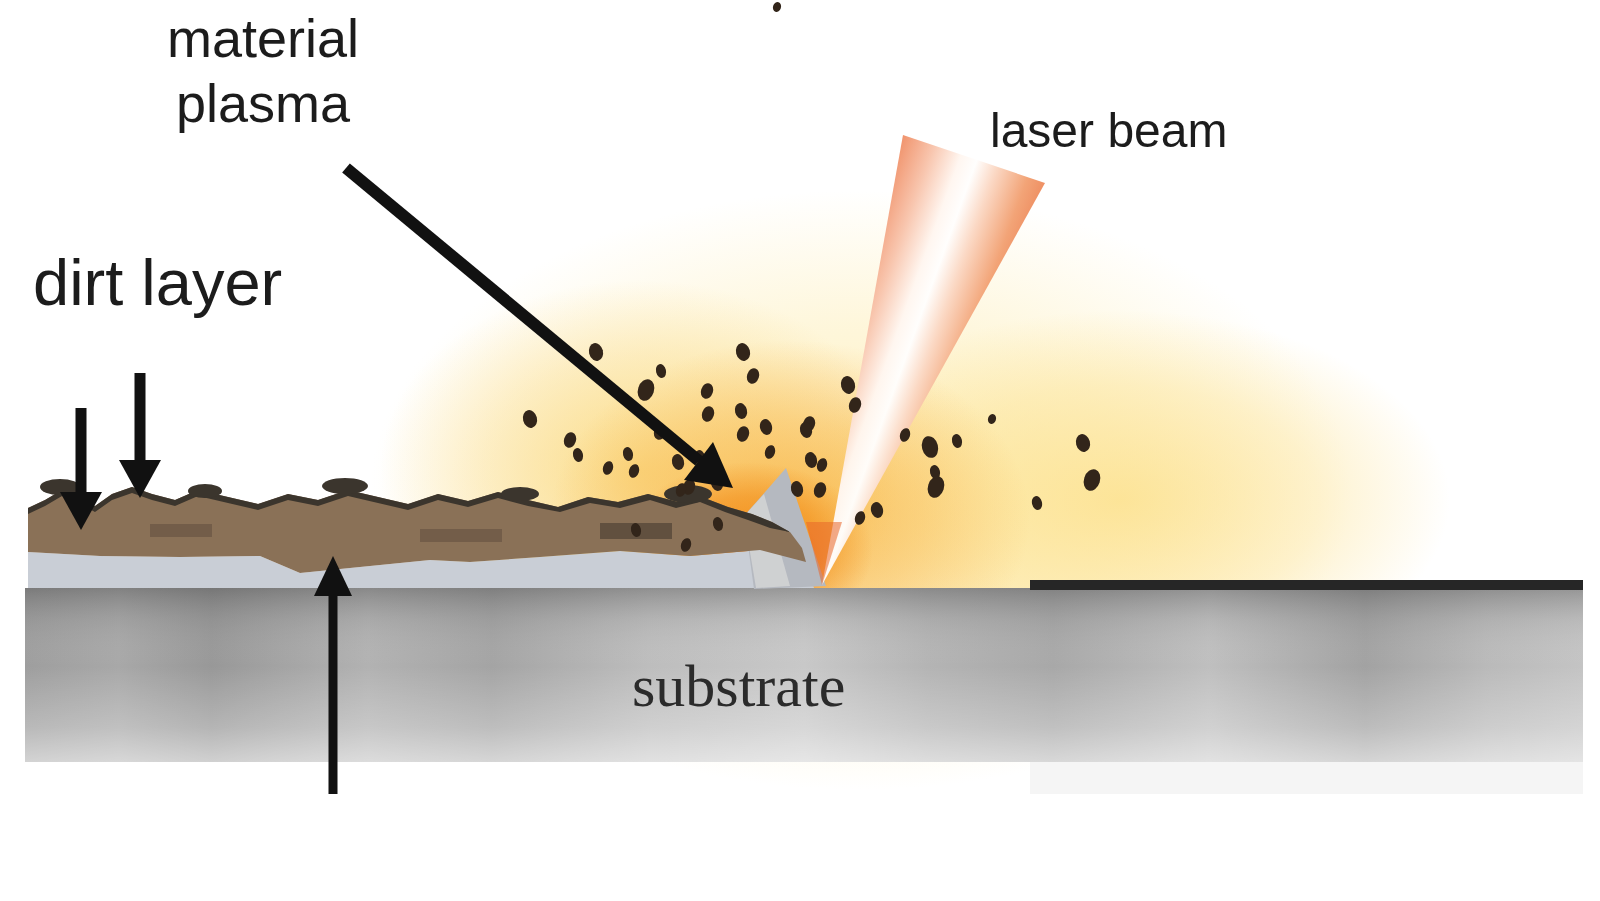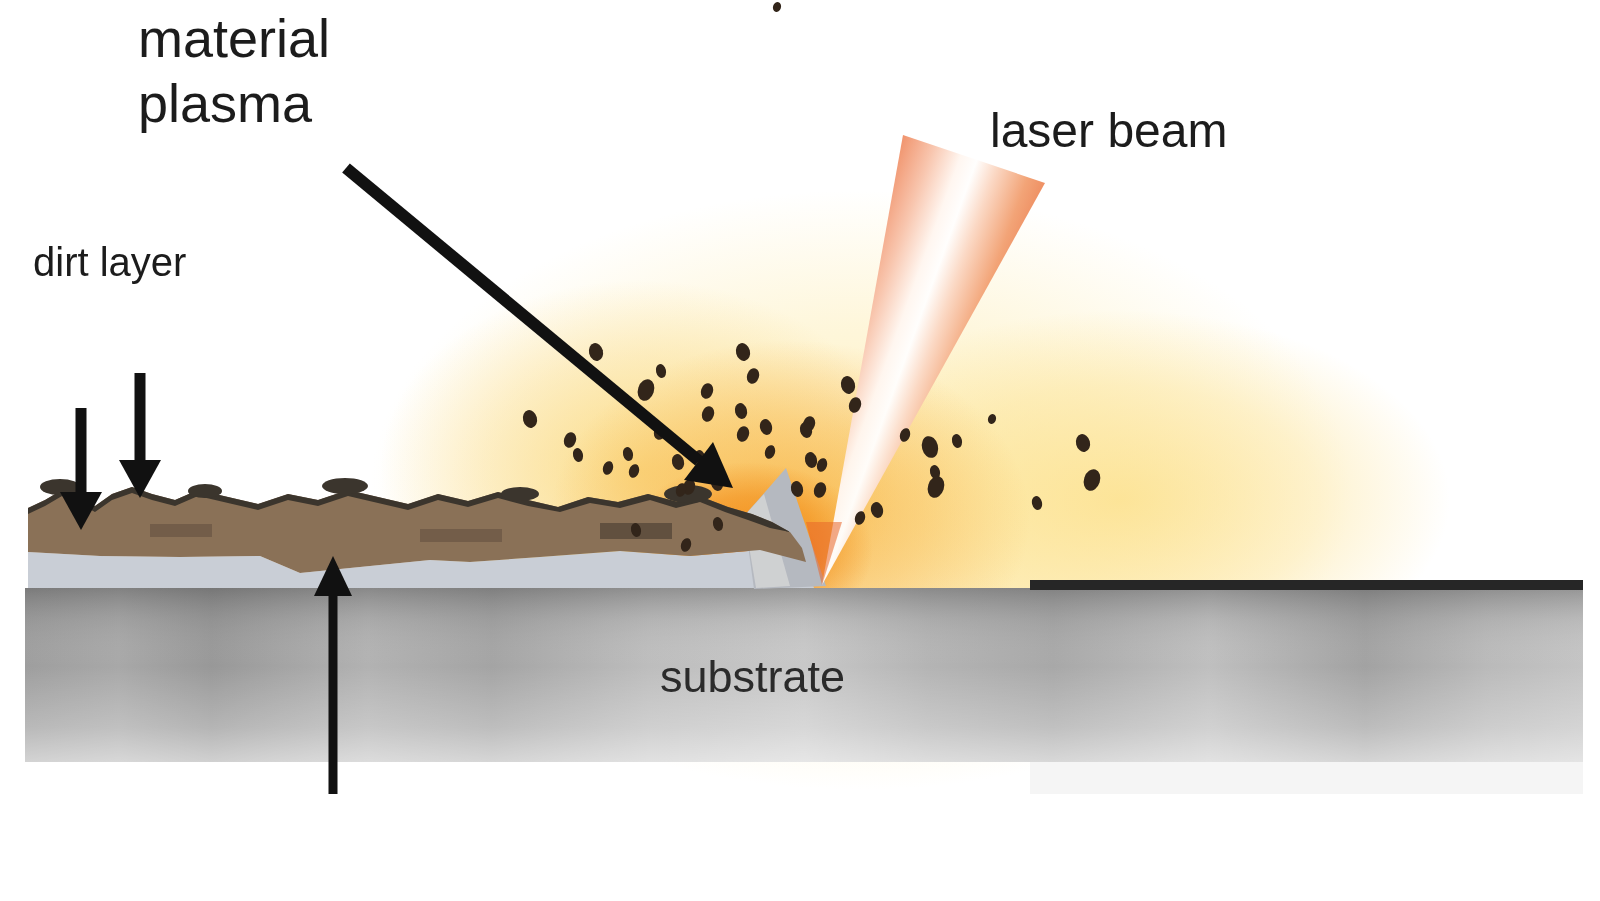--- a/index.html
+++ b/index.html
@@ -1,30 +1,31 @@
 <!DOCTYPE html>
 <html><head>
 <meta charset="utf-8">
 <style>
   html,body{margin:0;padding:0;background:#ffffff;}
   .stage{
     position:relative;width:1600px;height:794px;overflow:hidden;
     background:#ffffff;
     font-family:"Liberation Sans", sans-serif;
+    text-align:center;
   }
   .scene-svg{position:absolute;left:0;top:0;width:1600px;height:901px;}
   .lbl{
     position:absolute;color:#1c1c1c;font-weight:400;
     font-family:"Liberation Sans", sans-serif;
     letter-spacing:0px;line-height:1.2;white-space:nowrap;
   }
   #lbl-material-plasma{left:138px;top:6px;font-size:54px;white-space:normal;width:250px;}
   #lbl-laser-beam{left:990px;top:102px;font-size:48px;}
-  #lbl-dirt-layer{left:33px;top:238px;font-size:40px;}
-  #lbl-substrate{left:660px;top:650px;font-size:45px;color:#2b2b2b;}
+  #lbl-dirt-layer{left:33px;top:244px;font-size:65px;}
+  #lbl-substrate{left:632px;top:650px;font-size:60px;color:#2b2b2b;font-family:Liberation Serif, serif;}
   #lbl-oxide-layer{left:352px;top:828px;font-size:56px;}
 </style>
 </head>
 <body>
 
 <div class="stage">
 
   <svg class="scene-svg" viewBox="0 0 1600 901">
     <defs>
       <radialGradient id="gHalo" cx="50%" cy="50%" r="50%">

